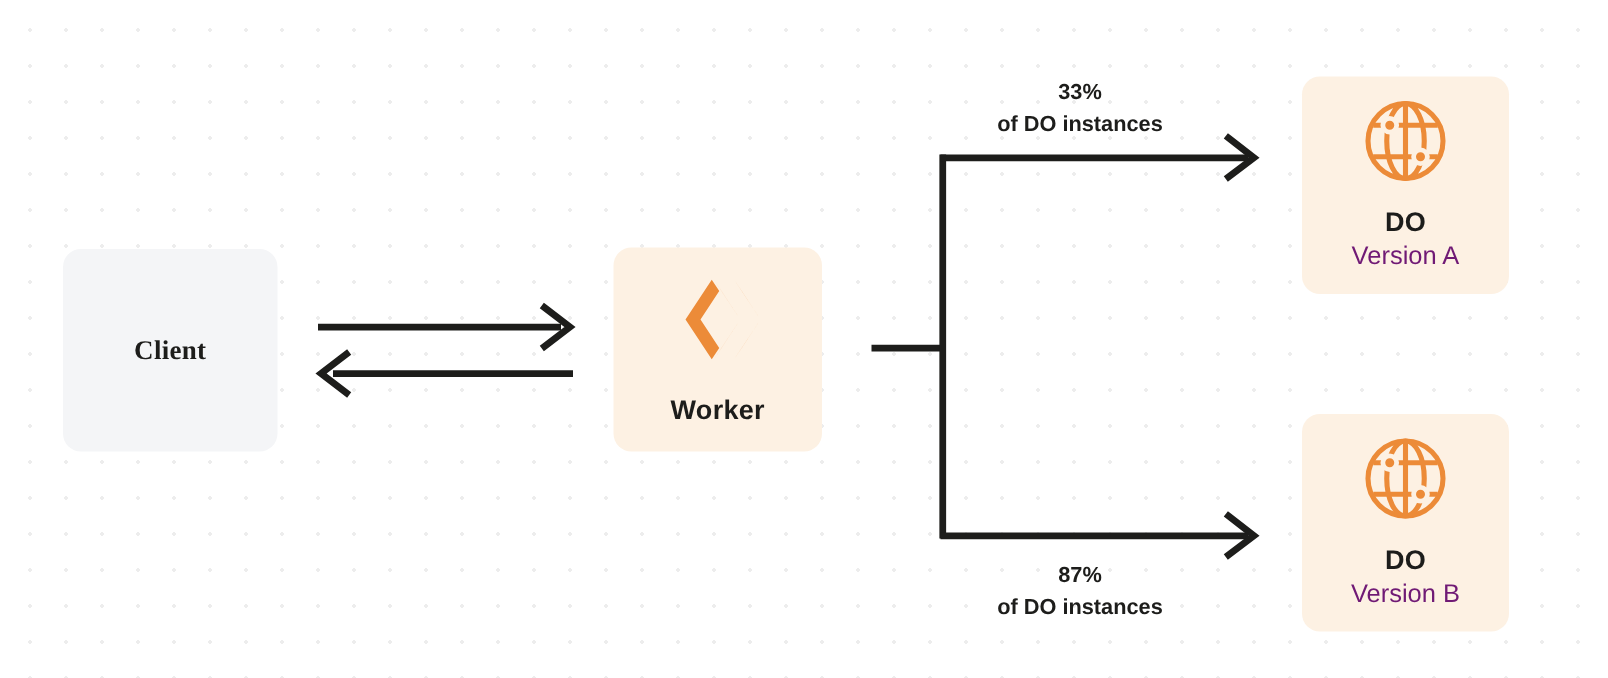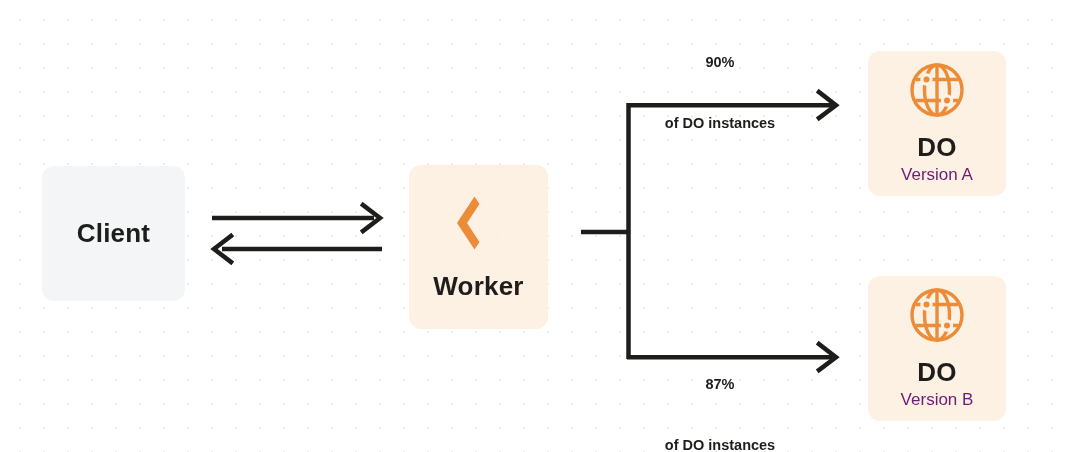--- a/index.html
+++ b/index.html
@@ -26,39 +26,40 @@
     border-radius: 12px;
     display: flex;
     flex-direction: column;
     align-items: center;
     justify-content: center;
   }
   .node-client {
     left: 42px;  top: 166px;
     width: 143px; height: 135px;
     background: #f4f5f7;
+    font-family: Liberation Serif, serif;
   }
   .node-worker {
     left: 409px; top: 165px;
-    width: 139px; height: 164px;
+    width: 139px; height: 136px;
     background: #fdf1e3;
   }
   .node-do-a {
     left: 868px; top: 51px;
     width: 138px; height: 145px;
     background: #fdf1e3;
   }
   .node-do-b {
     left: 868px; top: 276px;
     width: 138px; height: 145px;
     background: #fdf1e3;
   }
 
   .node-title {
-    font-size: 26px;
+    font-size: 18px;
     font-weight: bold;
     color: #1d1d1b;
     letter-spacing: .2px;
     line-height: 1.15;
   }
   .node-sub {
     font-size: 17px;
     font-weight: normal;
     color: #701a75;
     line-height: 1.3;
@@ -84,21 +85,21 @@
     text-align: center;
     font-size: 14.5px;
     font-weight: bold;
     color: #1d1d1b;
     line-height: 1.45;
     white-space: nowrap;
   }
   .edge-label-top    { left: 605px; top: 52px;  width: 230px; }
   .edge-label-bottom { left: 605px; top: 374px; width: 230px; }
   .edge-label .pct { display: block; }
-  .edge-label .desc { display: block; margin-top: 40px; }
+  .edge-label .desc { display: block; }
 </style>
 </head>
 <body>
 
 <div id="canvas">
 
   <svg id="wires" viewBox="0 0 1072 452" width="1072" height="452" aria-hidden="true">
 
     <g>
       <line x1="212" y1="218" x2="374" y2="218" stroke="#1d1d1b" stroke-width="4.5" stroke-linecap="butt"></line>
@@ -123,21 +124,21 @@
       <polyline points="819,92 836,105.2 819,118" fill="none" stroke="#1d1d1b" stroke-width="4.5" stroke-linecap="square" stroke-linejoin="miter"></polyline>
     </g>
 
     <g>
       <line x1="627" y1="357.2" x2="832" y2="357.2" stroke="#1d1d1b" stroke-width="4.5" stroke-linecap="butt"></line>
       <polyline points="819,344 836,357.2 819,370" fill="none" stroke="#1d1d1b" stroke-width="4.5" stroke-linecap="square" stroke-linejoin="miter"></polyline>
     </g>
   </svg>
 
   <div class="edge-label edge-label-top">
-    <span class="pct">90%</span>
+    <span class="pct">33%</span>
     <span class="desc">of DO instances</span>
   </div>
 
   <div class="edge-label edge-label-bottom">
     <span class="pct">87%</span>
     <span class="desc">of DO instances</span>
   </div>
 
   <div class="node node-client">
     <span class="node-title">Client</span>

